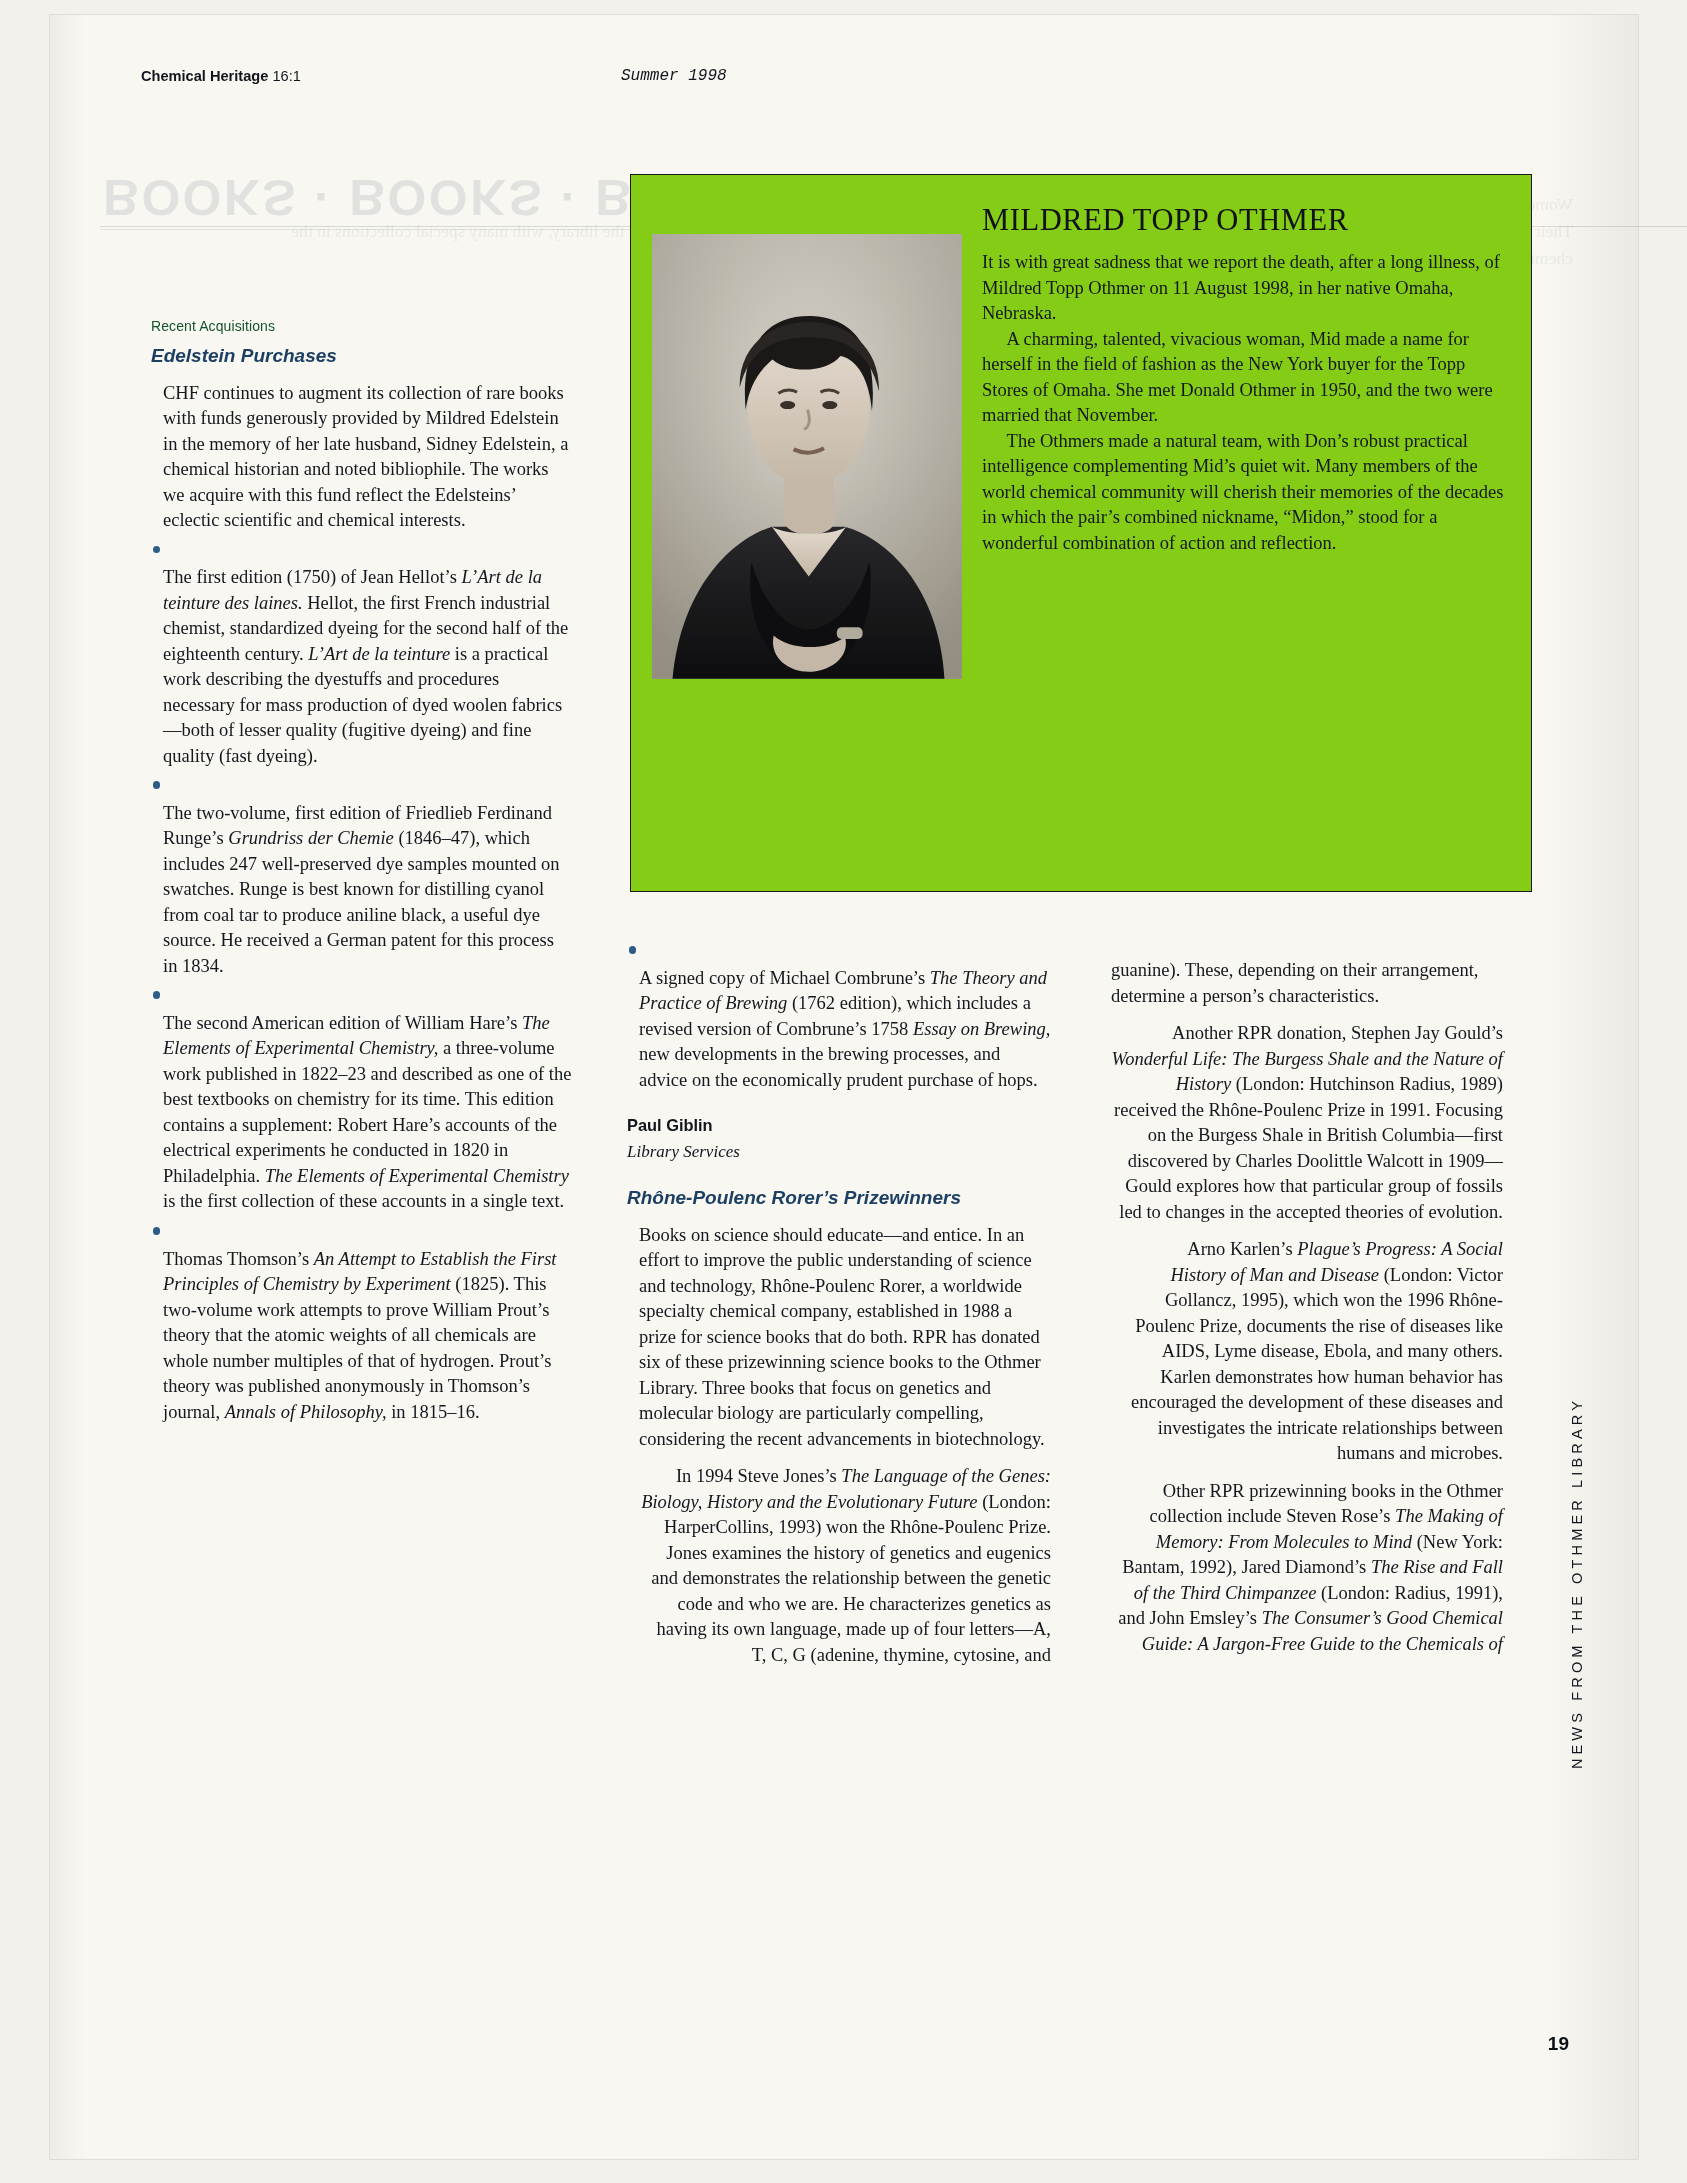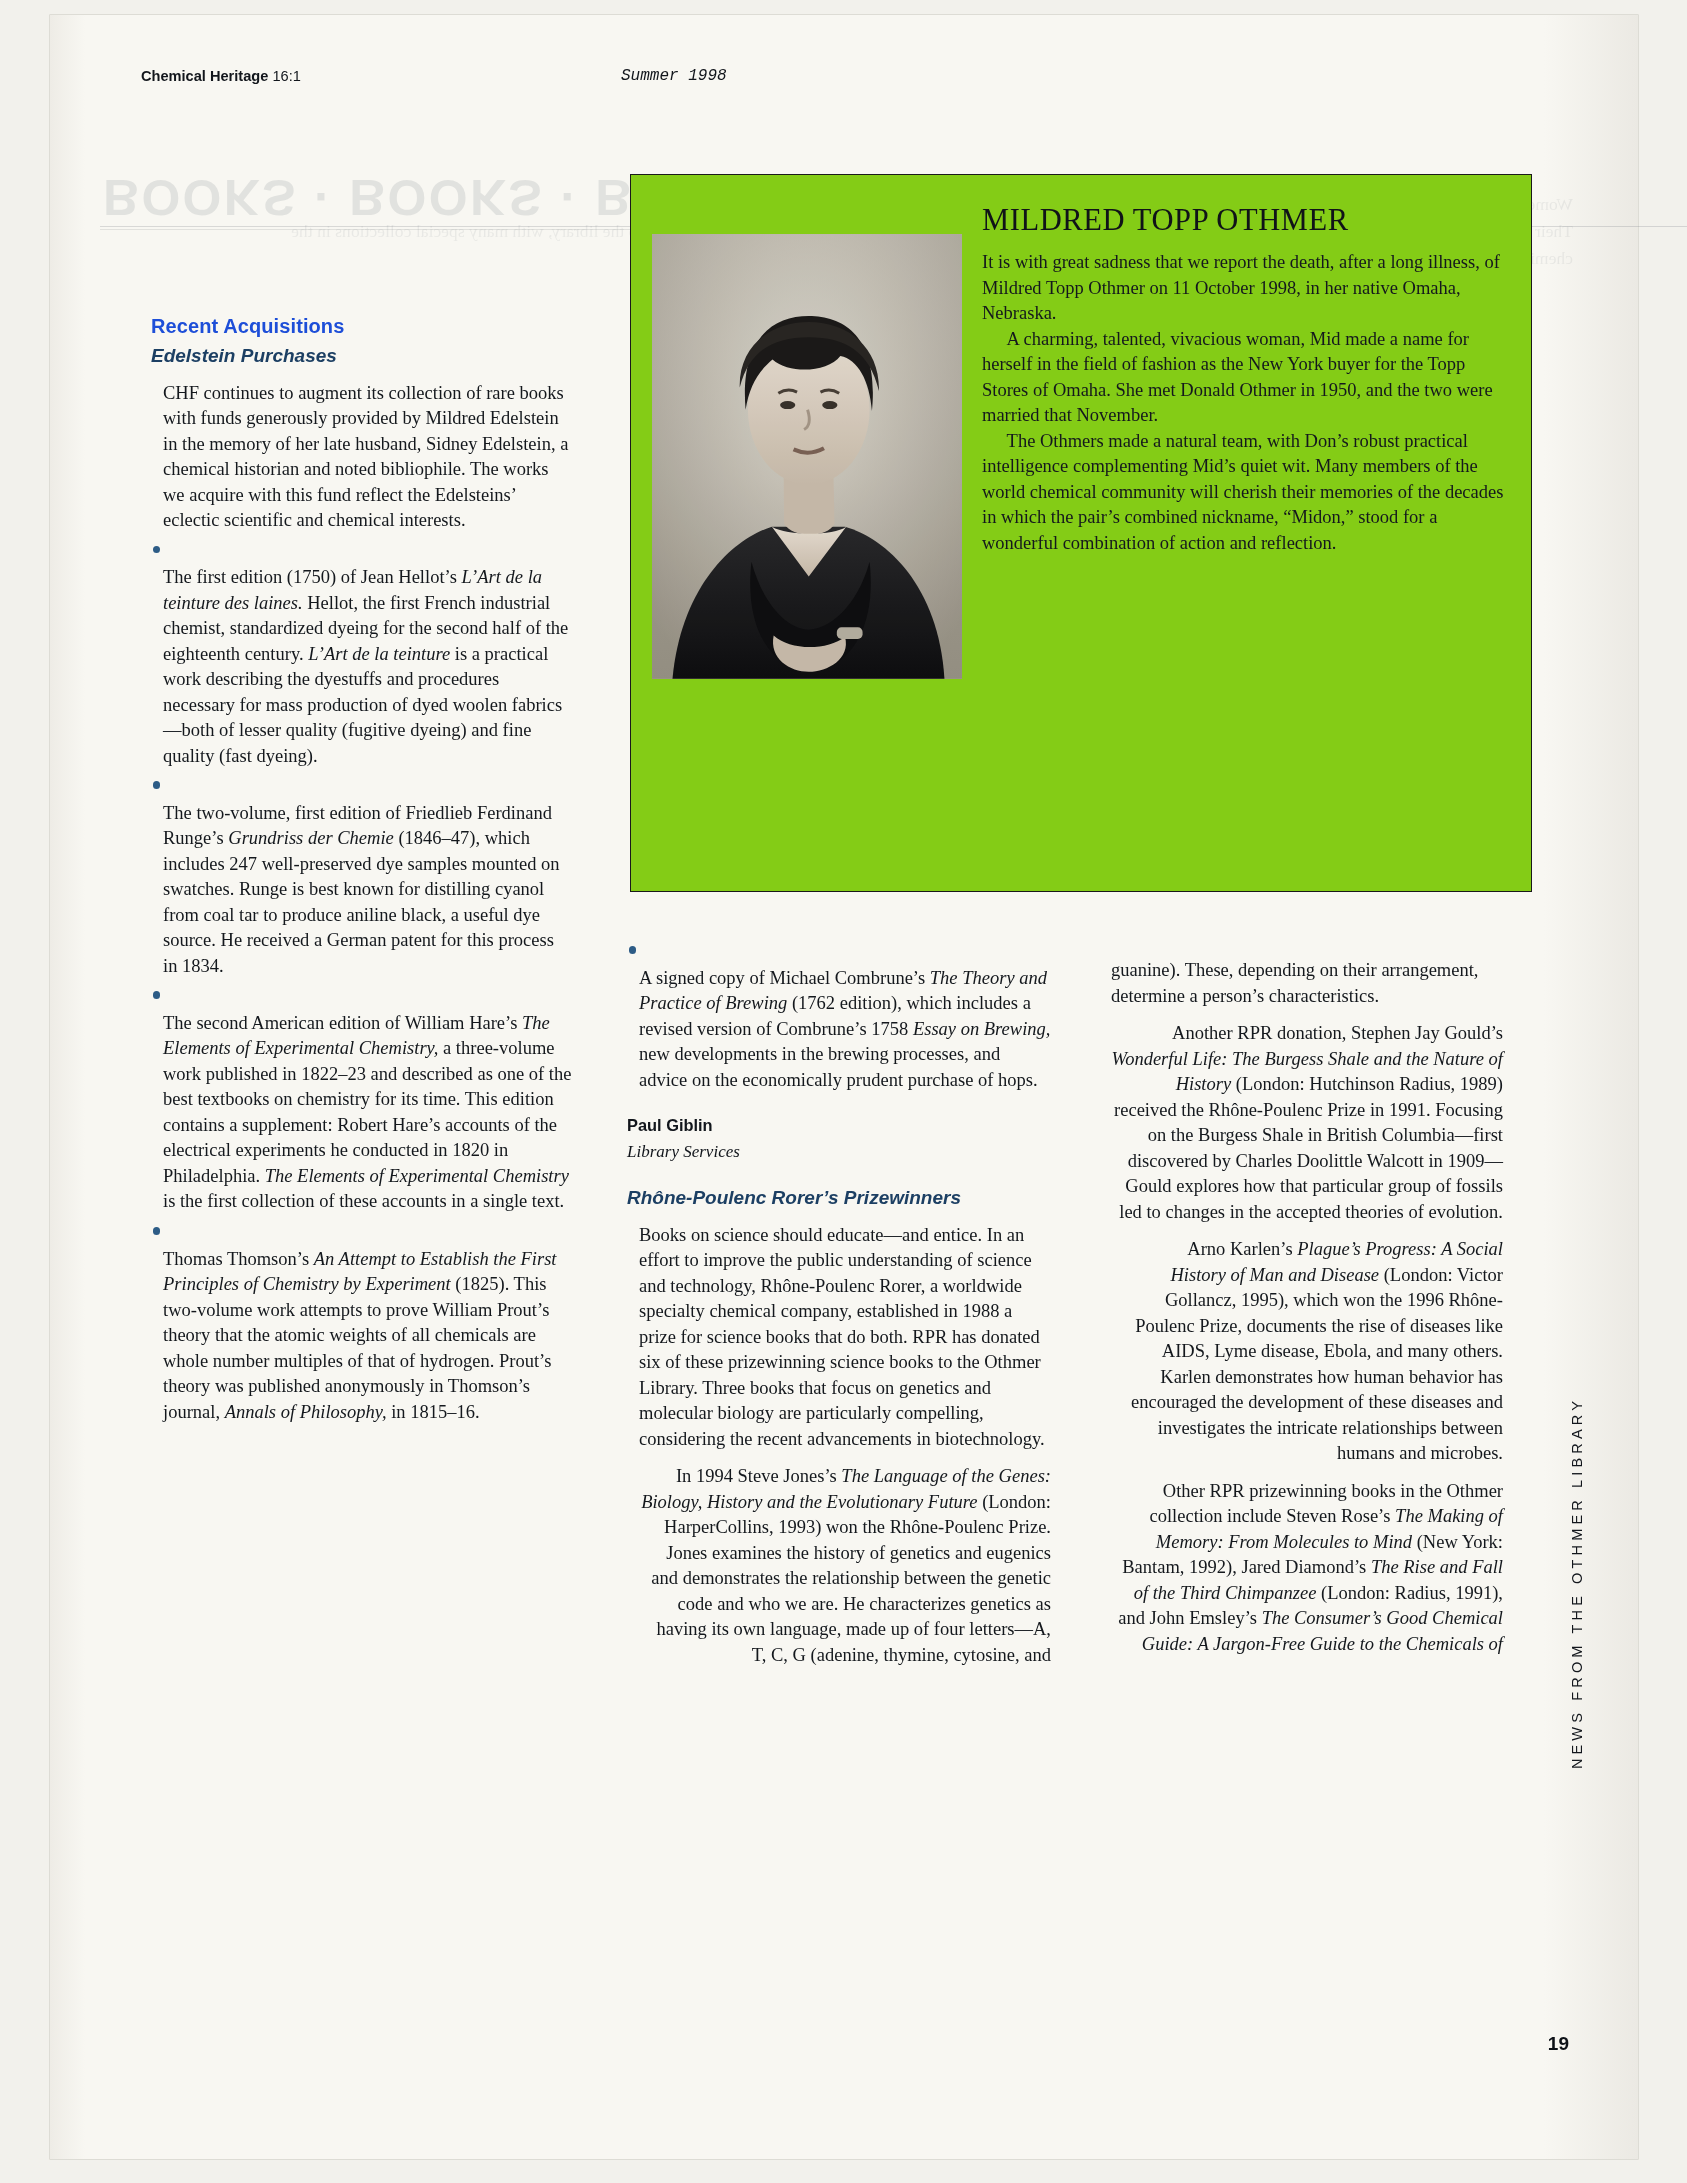--- a/index.html
+++ b/index.html
@@ -102,24 +102,24 @@
   }
   .col p { margin: 12px; }
   .col p + p { text-indent: 0; text-align: right; }
 
   .col1 { left: 101px; top: 299px; width: 433px; }
   .col2 { left: 577px; top: 931px; width: 436px; }
   .col3 { left: 1049px; top: 931px; width: 416px; }
 
   h2.sec {
     font-family: "Liberation Sans", sans-serif;
-    font-weight: bold;
-    font-size: 20px;
+    font-weight: normal;
+    font-size: 14px;
     margin: 0 0 3.5px 0;
-    color: #1d4ed8;
+    color: #14532d;
     letter-spacing: 0.1px;
   }
   h3.sub {
     font-family: "Liberation Sans", sans-serif;
     font-weight: bold;
     font-style: italic;
     font-size: 19px;
     margin: 0 0 2.3px 0;
     color: #1c3f63;
   }
@@ -281,21 +281,21 @@
           <path d="M170 560 C160 650 185 714 240 742 L300 742 C356 716 382 650 372 560 C350 640 300 676 268 676 C236 676 192 640 170 560 Z" fill="#0f0f11"></path>
           <path d="M208 686 C236 712 300 712 330 688 C340 726 300 748 268 748 C236 748 200 726 208 686 Z" fill="#cdbfae"></path>
 
           <rect x="316" y="672" width="44" height="20" rx="8" fill="#b9b2a4"></rect>
 
           <rect width="530" height="760" fill="#000" opacity="0.04"></rect>
         </svg>
       </div>
 
       <div class="obit-body">
-        <p>It is with great sadness that we report the death, after a long illness, of Mildred Topp Othmer on 11 October 1998, in her native Omaha, Nebraska.</p>
+        <p>It is with great sadness that we report the death, after a long illness, of Mildred Topp Othmer on 11 August 1998, in her native Omaha, Nebraska.</p>
         <p class="ind">A charming, talented, vivacious woman, Mid made a name for herself in the field of fashion as the New York buyer for the Topp Stores of Omaha. She met Donald Othmer in 1950, and the two were married that November.</p>
         <p class="ind">The Othmers made a natural team, with Don’s robust practical intelligence complementing Mid’s quiet wit. Many members of the world chemical community will cherish their memories of the decades in which the pair’s combined nickname, “Midon,” stood for a wonderful combination of action and reflection.</p>
       </div>
     </div>
 
     <div class="col col1">
       <h2 class="sec">Recent Acquisitions</h2>
       <h3 class="sub">Edelstein Purchases</h3>
       <p class="para">CHF continues to augment its collection of rare books with funds generously provided by Mildred Edelstein in the memory of her late husband, Sidney Edelstein, a chemical historian and noted bibliophile. The works we acquire with this fund reflect the Edelsteins’ eclectic scientific and chemical interests.</p>
 

